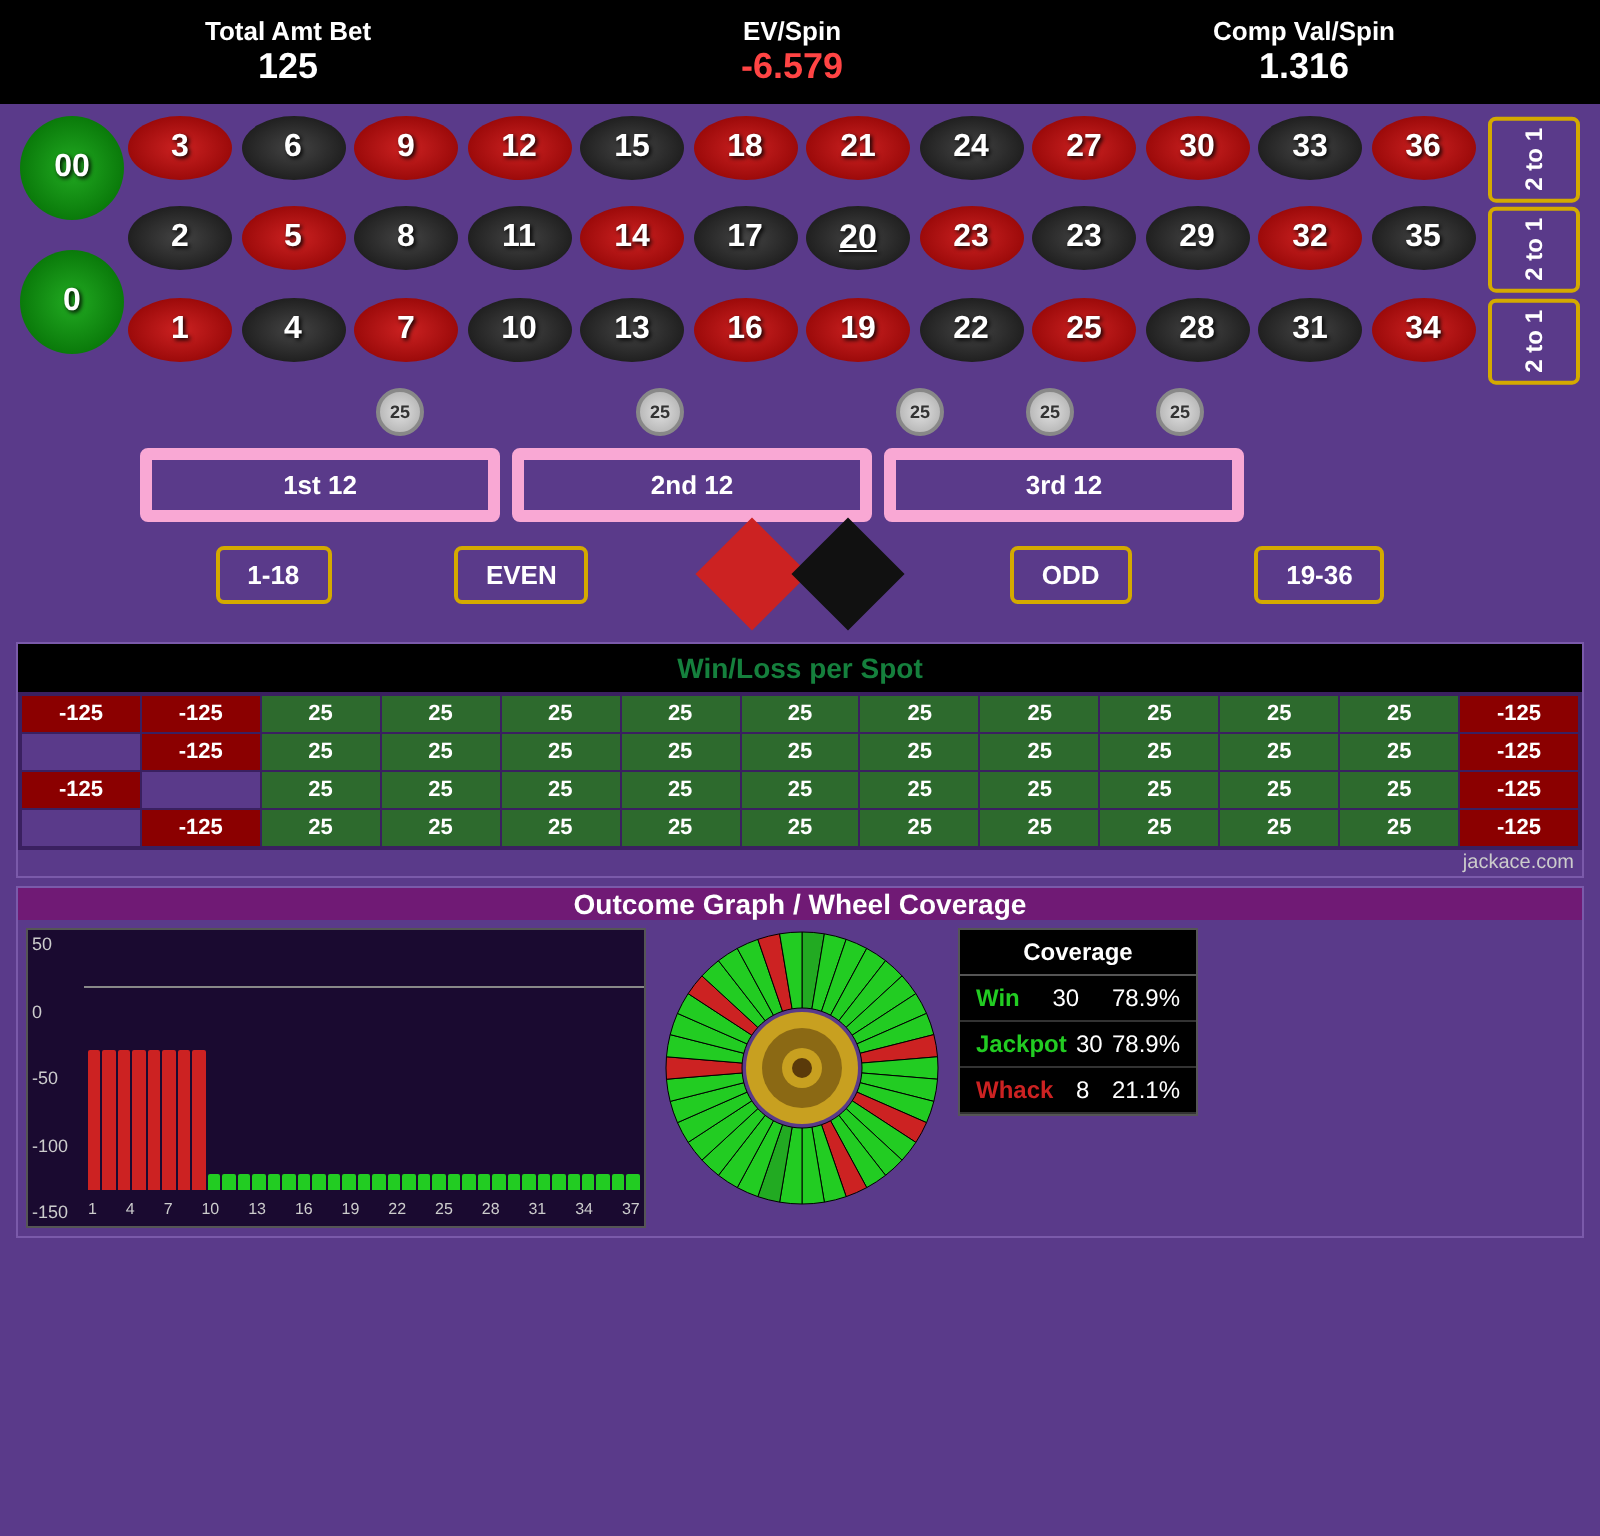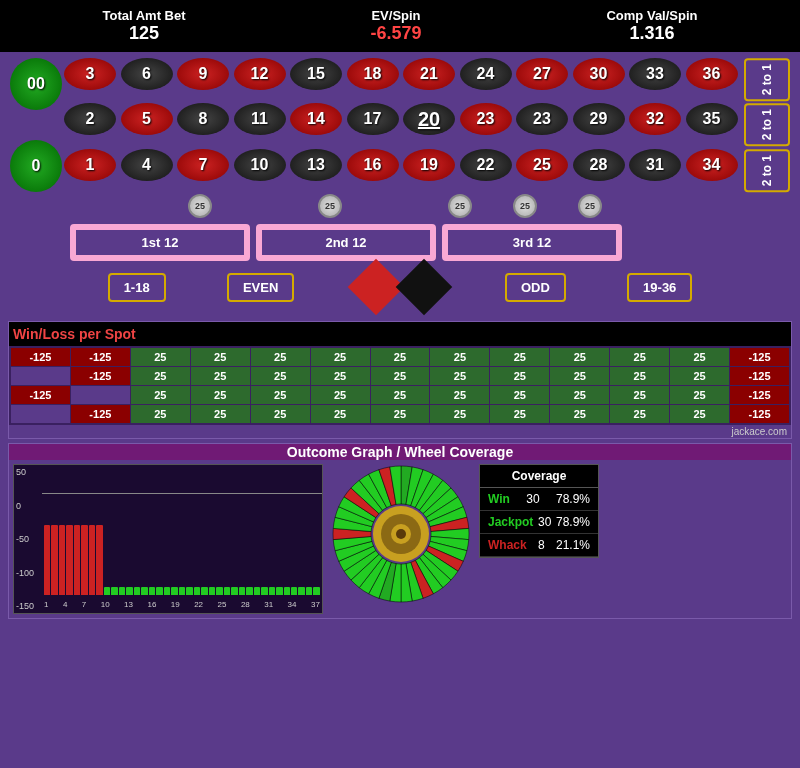--- a/index.html
+++ b/index.html
@@ -43,22 +43,22 @@
 
     .roulette-table {
       display: flex;
       align-items: stretch;
       gap: 2px;
     }
 
     .zero-col {
       display: flex;
       flex-direction: column;
-      gap: 2px;
-      justify-content: space-between;
+      gap: 15px;
+      justify-content: flex-start;
     }
 
     .number-grid {
       display: grid;
       grid-template-columns: repeat(12, 1fr);
       grid-template-rows: repeat(3, 1fr);
       gap: 2px;
       flex: 1;
     }
 
@@ -170,21 +170,22 @@
     }
 
     
     .winloss-section {
       background: #5a3a8a;
       margin: 4px 8px;
       border: 1px solid #7a5aaa;
     }
     .winloss-header {
       background: #000;
-      color: #ef4444;
+      color: #15803d;
+      text-align: center;
       font-size: 14px;
       font-weight: bold;
       padding: 4px;
     }
     .winloss-grid {
       display: grid;
       grid-template-columns: repeat(13, 1fr);
       gap: 1px;
       padding: 2px;
       background: #3a2060;
@@ -360,21 +361,21 @@
         <div class="oval red" style="width: 52px; height: 32px; font-size: 16px;">27</div>
         <div class="oval red" style="width: 52px; height: 32px; font-size: 16px;">30</div>
         <div class="oval black" style="width: 52px; height: 32px; font-size: 16px;">33</div>
         <div class="oval red" style="width: 52px; height: 32px; font-size: 16px;">36</div>
         <div class="oval black" style="width: 52px; height: 32px; font-size: 16px;">2</div>
         <div class="oval red" style="width: 52px; height: 32px; font-size: 16px;">5</div>
         <div class="oval black" style="width: 52px; height: 32px; font-size: 16px;">8</div>
         <div class="oval black" style="width: 52px; height: 32px; font-size: 16px;">11</div>
         <div class="oval red" style="width: 52px; height: 32px; font-size: 16px;">14</div>
         <div class="oval black" style="width: 52px; height: 32px; font-size: 16px;">17</div>
-        <div class="oval black" style="width: 52px; height: 32px; font-size: 20px; text-decoration: underline;">20</div>
+        <div class="oval black" style="width: 52px; height: 32px; font-size: 17px; text-decoration: underline;">20</div>
         <div class="oval red" style="width: 52px; height: 32px; font-size: 16px;">23</div>
         <div class="oval black" style="width: 52px; height: 32px; font-size: 16px;">23</div>
         <div class="oval black" style="width: 52px; height: 32px; font-size: 16px;">29</div>
         <div class="oval red" style="width: 52px; height: 32px; font-size: 16px;">32</div>
         <div class="oval black" style="width: 52px; height: 32px; font-size: 16px;">35</div>
         <div class="oval red" style="width: 52px; height: 32px; font-size: 16px;">1</div>
         <div class="oval black" style="width: 52px; height: 32px; font-size: 16px;">4</div>
         <div class="oval red" style="width: 52px; height: 32px; font-size: 16px;">7</div>
         <div class="oval black" style="width: 52px; height: 32px; font-size: 16px;">10</div>
         <div class="oval black" style="width: 52px; height: 32px; font-size: 16px;">13</div>

